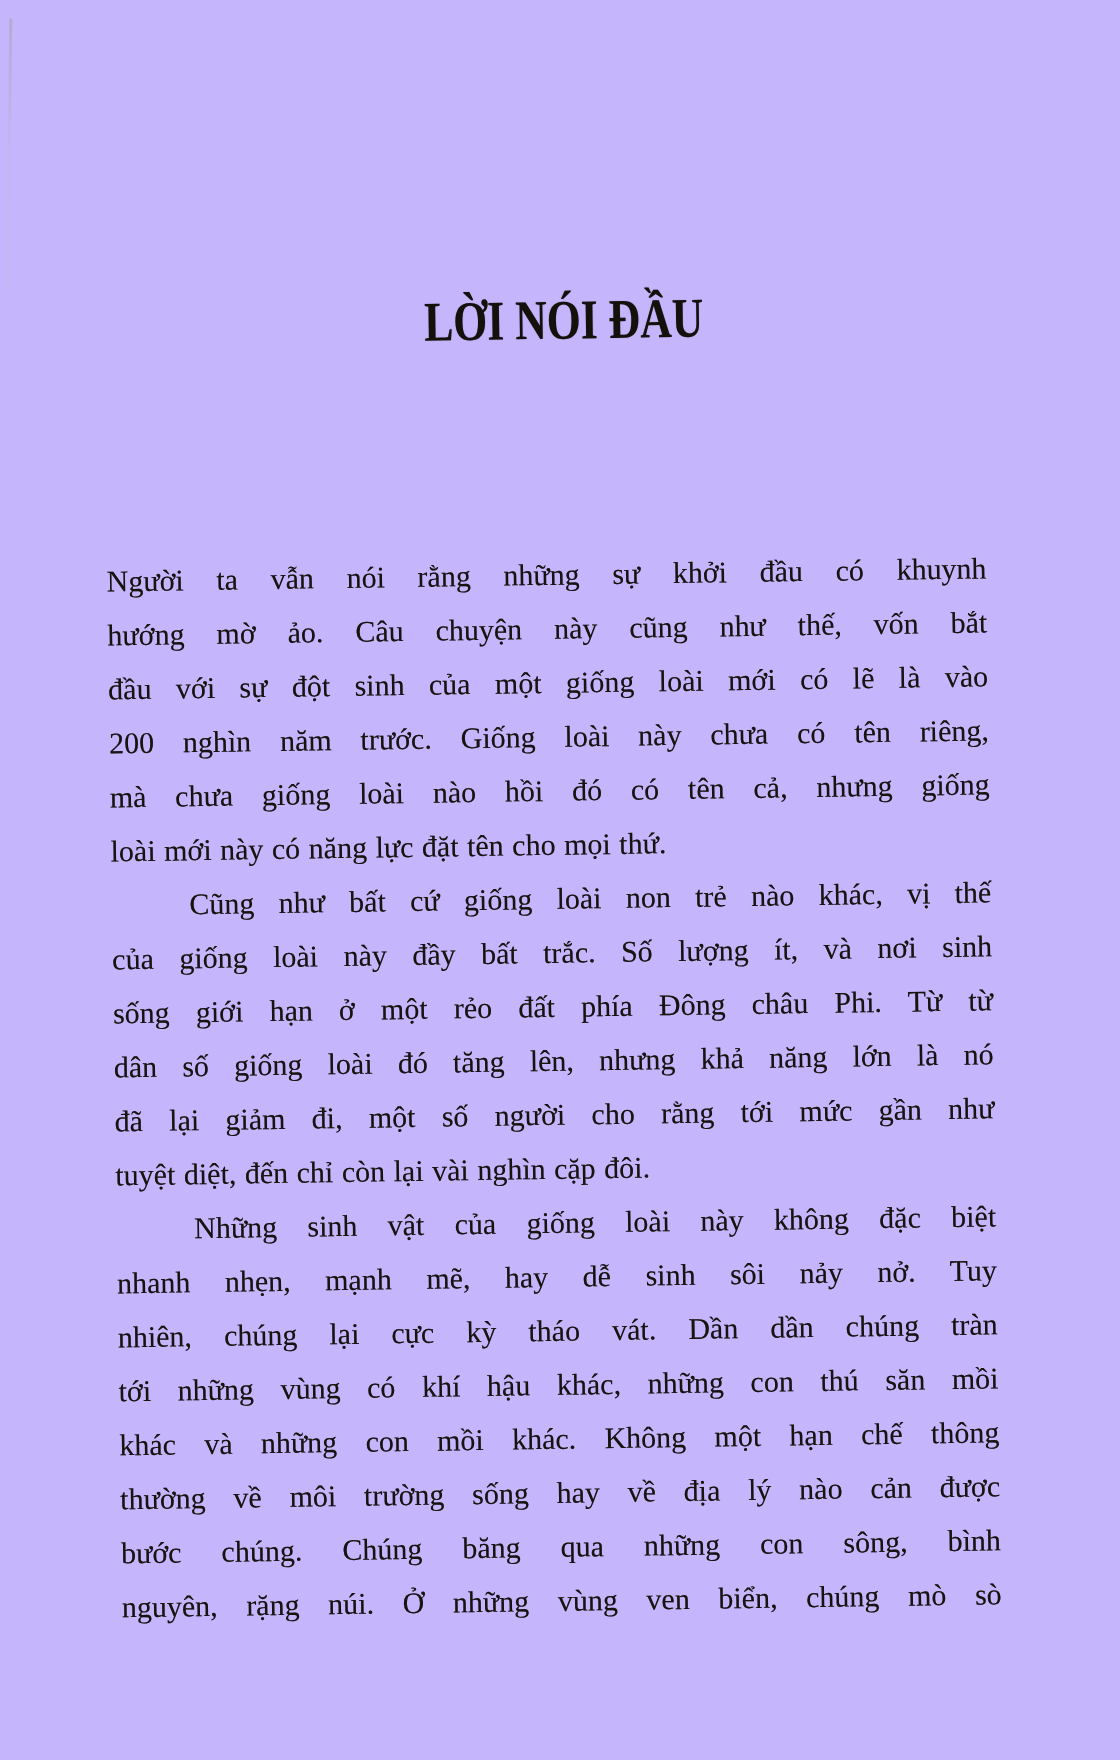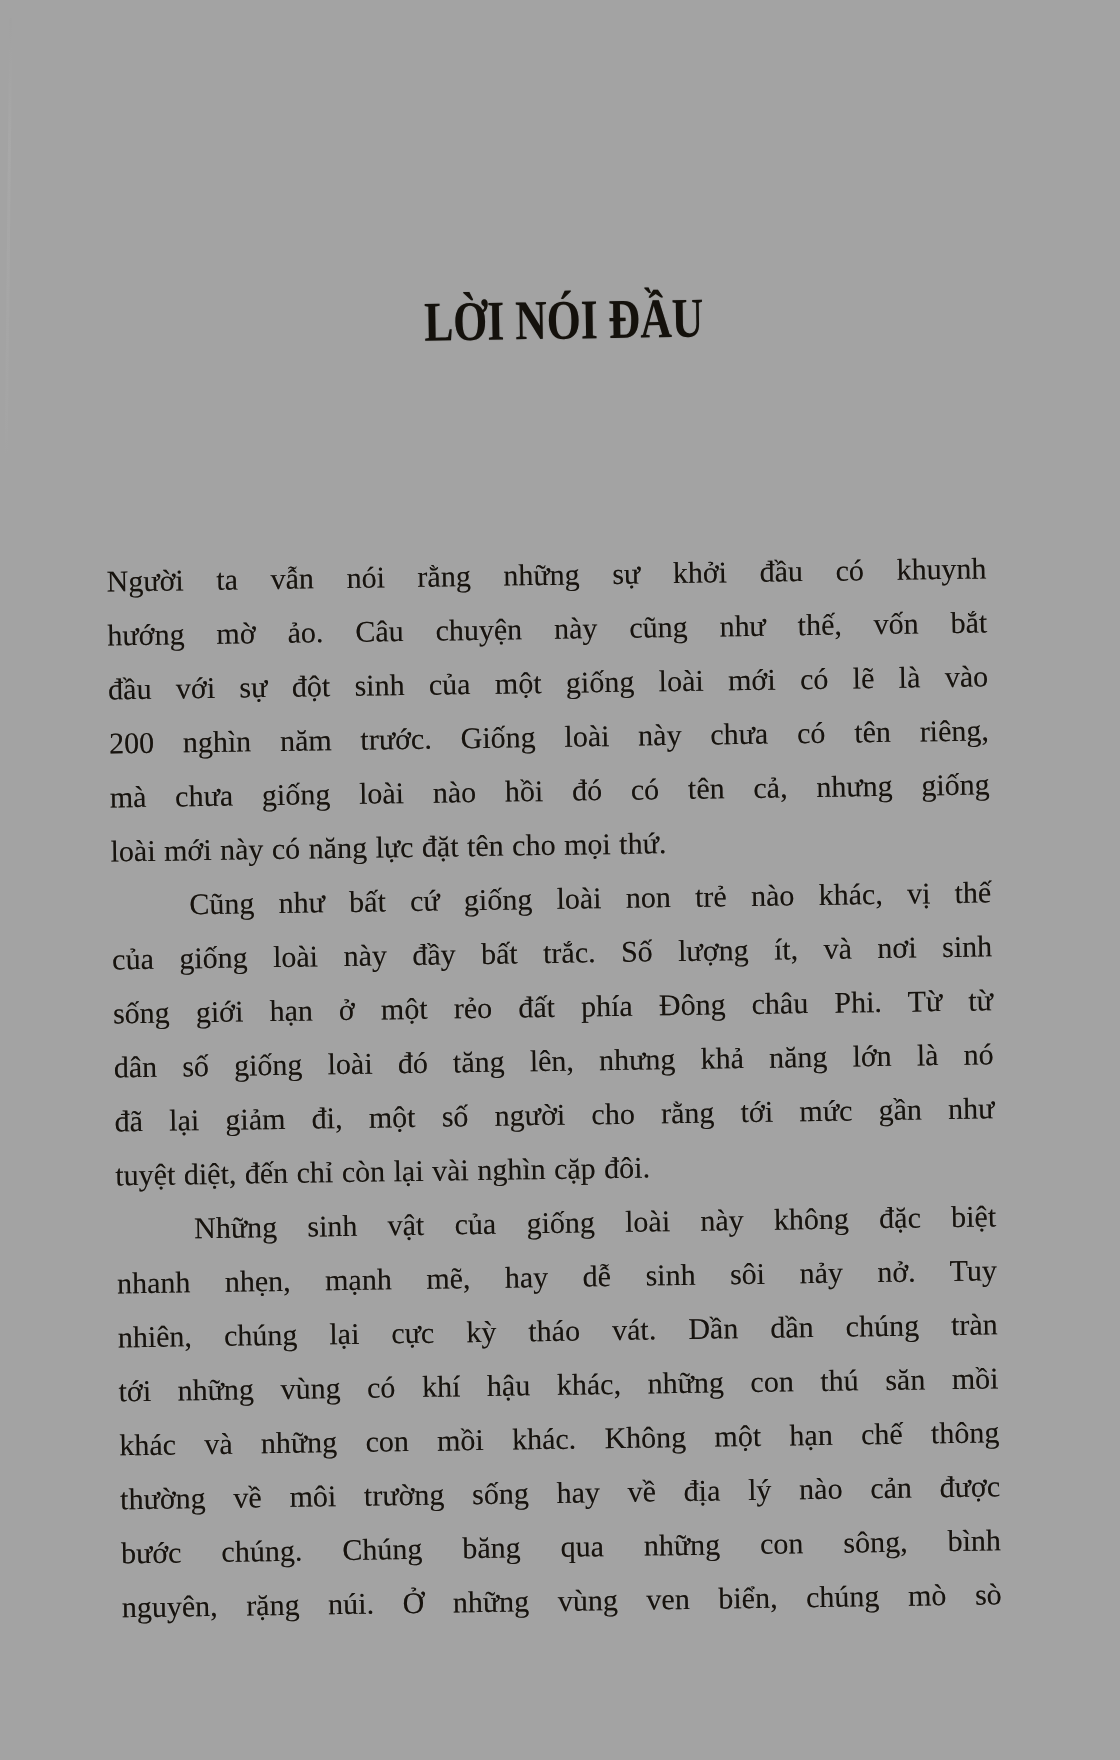--- a/index.html
+++ b/index.html
@@ -4,21 +4,21 @@
 <style>
   html, body {
     margin: 0;
     padding: 0;
     background: #ffffff;
   }
   .page {
     position: relative;
     width: 1120px;
     height: 1760px;
-    background: #a3a3a3;
+    background: #c4b5fd;
     overflow: hidden;
     font-family: "Liberation Serif", serif;
     color: #17130e;
   }
   
   .edge-artifact {
     position: absolute;
     left: 7px;
     top: 18px;
     width: 3px;

